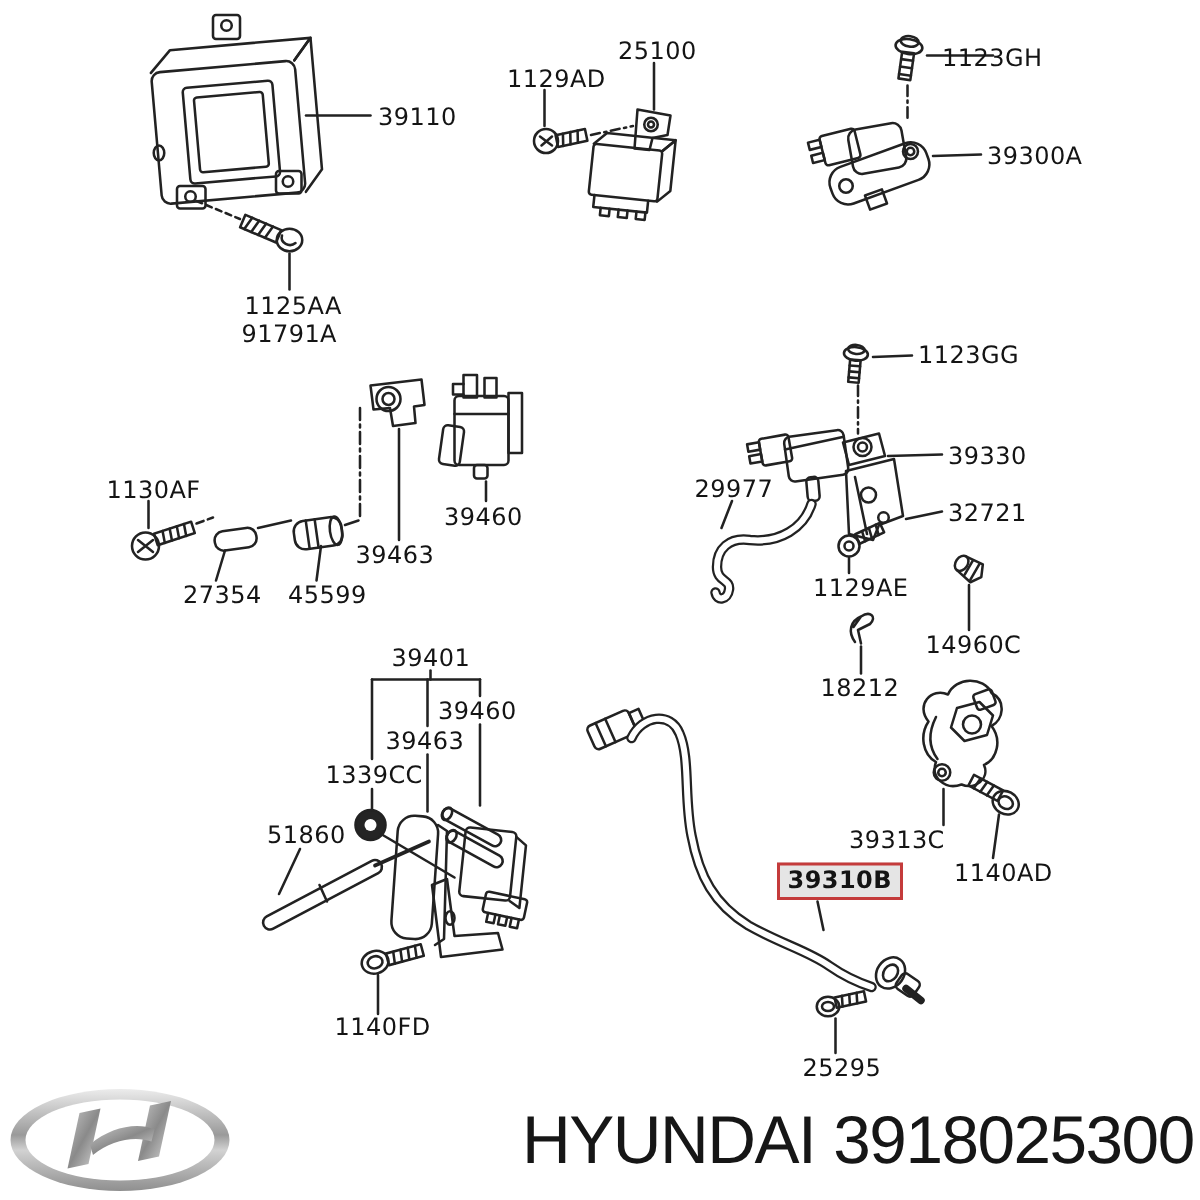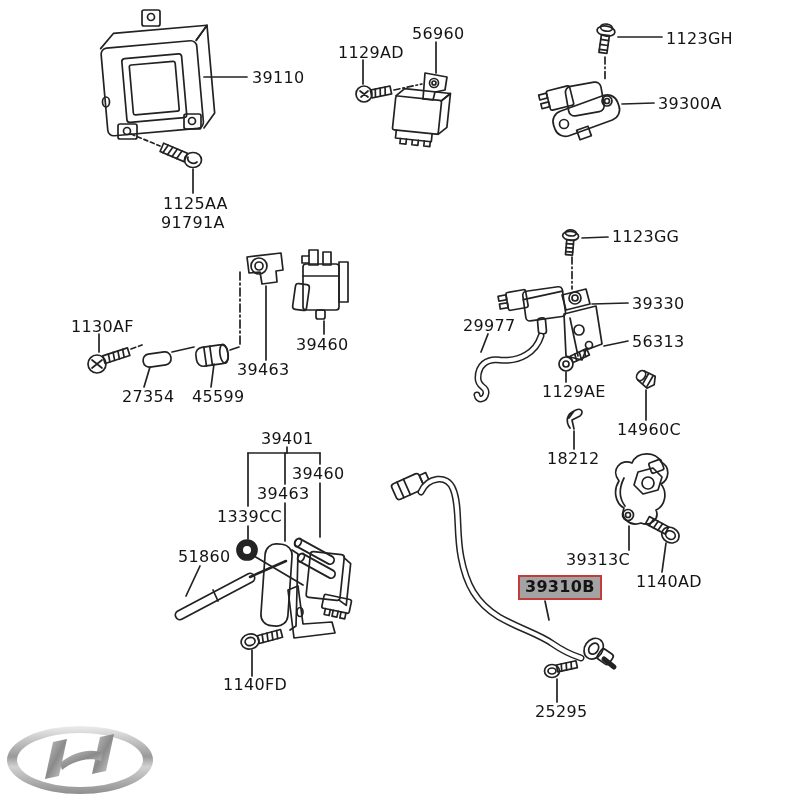--- a/index.html
+++ b/index.html
@@ -2,21 +2,21 @@
 <html><head>
 <meta charset="utf-8">
 <style>
   html,body{margin:0;padding:0;background:#fff;}
   .stage{position:relative;width:800px;height:800px;background:#ffffff;overflow:hidden;
          font-family:"DejaVu Sans", sans-serif;}
   svg.art{position:absolute;left:0;top:0;}
   .lbl{position:absolute;font-size:16px;line-height:18px;color:#141414;
        letter-spacing:0.3px;white-space:nowrap;}
   .lbl.hl{font-weight:bold;border:2px solid #c43b3b;padding:1px 5px 2px 5px;
-          background:#a3a3a3;}
+          background:#e5e5e5;}
   .footer-text{position:absolute;left:348px;top:734px;font-size:45px;color:#161616;
        font-family:"Liberation Sans", sans-serif;letter-spacing:-1px;white-space:nowrap;}
   .footer-text .num{margin-left:12px;}
 </style>
 </head>
 <body>
 
 <div class="stage">
 
   <svg class="art" width="800" height="800" viewBox="0 0 800 800">
@@ -314,40 +314,43 @@
         <path d="M100,737 L114,734 L106,771 L92,774 Z"></path>
         <path d="M60,763 C74,751 92,748 103,753 L101,761 C90,757 74,760 62,770 Z"></path>
       </g>
     </g>
   </svg>
 
   <div class="lbl" style="left:252px;top:69px">39110</div>
   <div class="lbl" style="left:163px;top:195px">1125AA</div>
   <div class="lbl" style="left:161px;top:214px">91791A</div>
   <div class="lbl" style="left:338px;top:44px">1129AD</div>
-  <div class="lbl" style="left:412px;top:25px">56960</div>
-  <div class="lbl" style="left:666px;top:30px">1123GH</div>
+  <div class="lbl" style="left:412px;top:25px">25100</div>
+  <div class="lbl" style="left:628px;top:30px">1123GH</div>
   <div class="lbl" style="left:658px;top:95px">39300A</div>
   <div class="lbl" style="left:612px;top:228px">1123GG</div>
   <div class="lbl" style="left:632px;top:295px">39330</div>
   <div class="lbl" style="left:463px;top:317px">29977</div>
-  <div class="lbl" style="left:632px;top:333px">56313</div>
+  <div class="lbl" style="left:632px;top:333px">32721</div>
   <div class="lbl" style="left:542px;top:383px">1129AE</div>
   <div class="lbl" style="left:547px;top:450px">18212</div>
   <div class="lbl" style="left:617px;top:421px">14960C</div>
   <div class="lbl" style="left:71px;top:318px">1130AF</div>
   <div class="lbl" style="left:122px;top:388px">27354</div>
   <div class="lbl" style="left:192px;top:388px">45599</div>
   <div class="lbl" style="left:237px;top:361px">39463</div>
   <div class="lbl" style="left:296px;top:336px">39460</div>
   <div class="lbl" style="left:261px;top:430px">39401</div>
   <div class="lbl" style="left:292px;top:465px">39460</div>
   <div class="lbl" style="left:257px;top:485px">39463</div>
   <div class="lbl" style="left:217px;top:508px">1339CC</div>
   <div class="lbl" style="left:178px;top:548px">51860</div>
   <div class="lbl" style="left:223px;top:676px">1140FD</div>
   <div class="lbl hl" style="left:518px;top:575px">39310B</div>
   <div class="lbl" style="left:566px;top:551px">39313C</div>
   <div class="lbl" style="left:636px;top:573px">1140AD</div>
   <div class="lbl" style="left:535px;top:703px">25295</div>
 
+  <div class="footer-text">
+    <span>HYUNDAI</span><span class="num">3918025300</span>
+  </div>
 
 </div>
 
 </body></html>

